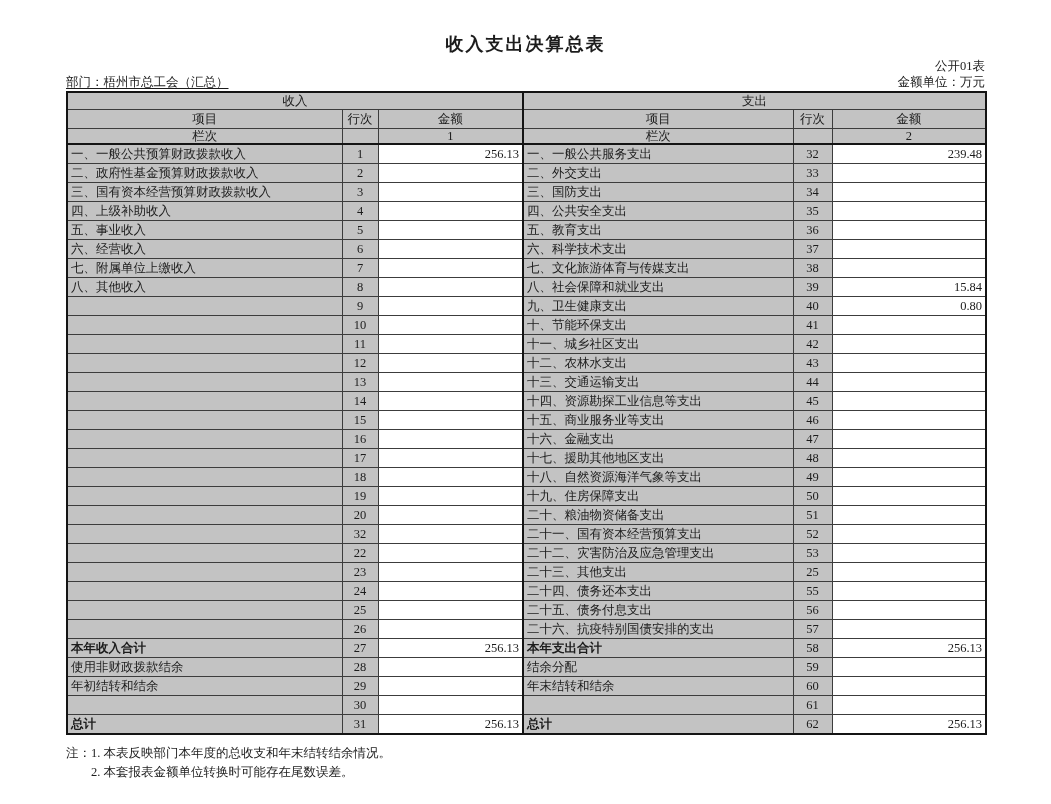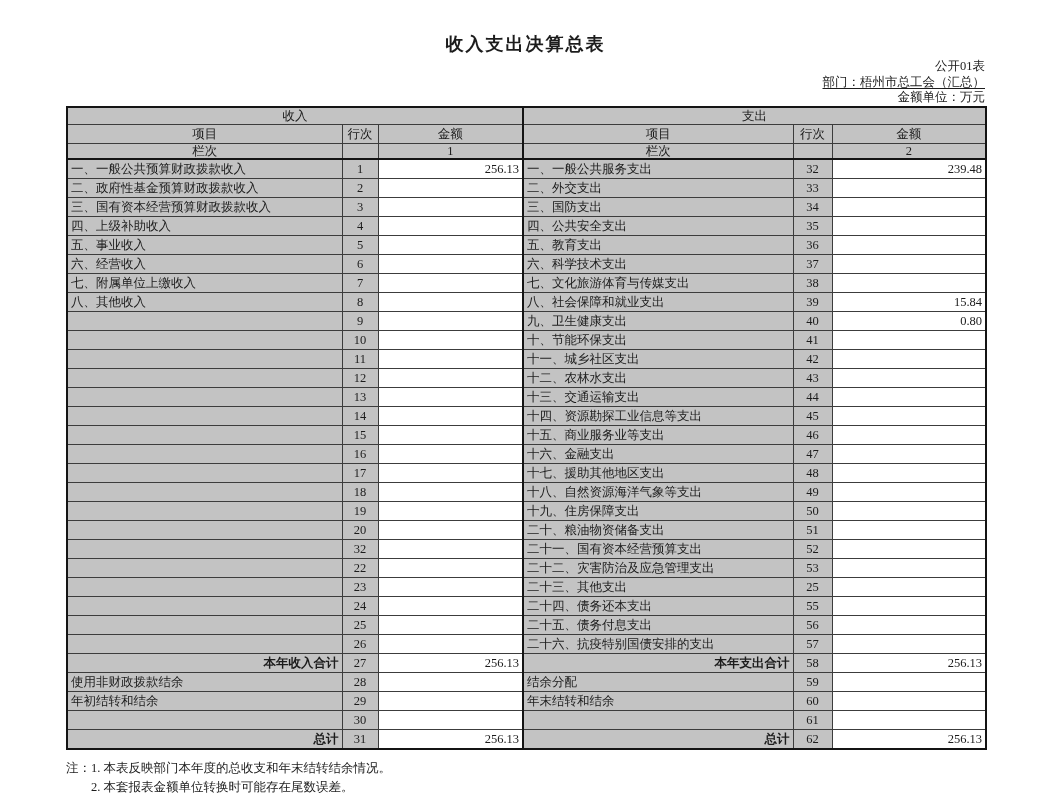--- a/index.html
+++ b/index.html
@@ -5,39 +5,39 @@
   html,body{margin:0;padding:0;}
   body{
     width:1051px;height:804px;background:#ffffff;position:relative;
     font-family:"Liberation Serif","DejaVu Serif",serif;color:#1c1c1c;
     -webkit-font-smoothing:antialiased;
   }
   .doc{position:absolute;left:66px;top:34px;width:919px;}
   .title{font-size:18px;font-weight:bold;text-align:center;letter-spacing:2px;line-height:21px;}
   .meta-line1{text-align:right;font-size:12.5px;line-height:15px;margin-top:4px;}
   .meta-line2{display:flex;justify-content:space-between;align-items:flex-end;
-              font-size:12.5px;line-height:15px;margin-top:1px;margin-bottom:1px;flex-direction:column;}
+              font-size:12.5px;line-height:15px;margin-top:1px;margin-bottom:1px;}
   .dept{text-decoration:underline;text-underline-offset:2px;}
   table{border-collapse:collapse;table-layout:fixed;width:919px;border:2px solid #141414;}
   col.c-item-l{width:275px;} col.c-no-l{width:36px;}  col.c-amt-l{width:145px;}
   col.c-item-r{width:270px;} col.c-no-r{width:39px;}  col.c-amt-r{width:154px;}
   th,td{
     border:1px solid #3c3c3c;height:18px;padding:0 3px;
     font-size:12.5px;font-weight:normal;line-height:14px;
     overflow:hidden;white-space:nowrap;background:var(--grey,#c3c3c3);
   }
   tr.band th{height:16px;text-align:center;}
   tr.cols th{text-align:center;}
   tr.lanci td{height:14px;text-align:center;}
   tr.lanci td{border-bottom:2px solid #141414;}
   td.mid, th.mid{border-right:2px solid #141414;}
   td.item{text-align:left;}
   td.rowno{text-align:center;}
   td.amt{background:#ffffff;text-align:right;}
-  td.total-label{font-weight:bold;text-align:right;}
+  td.total-label{font-weight:bold;text-align:left;}
   .notes{margin-top:9px;font-size:12.5px;line-height:19px;}
   .notes .note2{padding-left:25px;}
 </style>
 </head>
 <body>
 
 <div class="doc">
   <div class="title">收入支出决算总表</div>
   <div class="meta-line1">公开01表</div>
   <div class="meta-line2">

